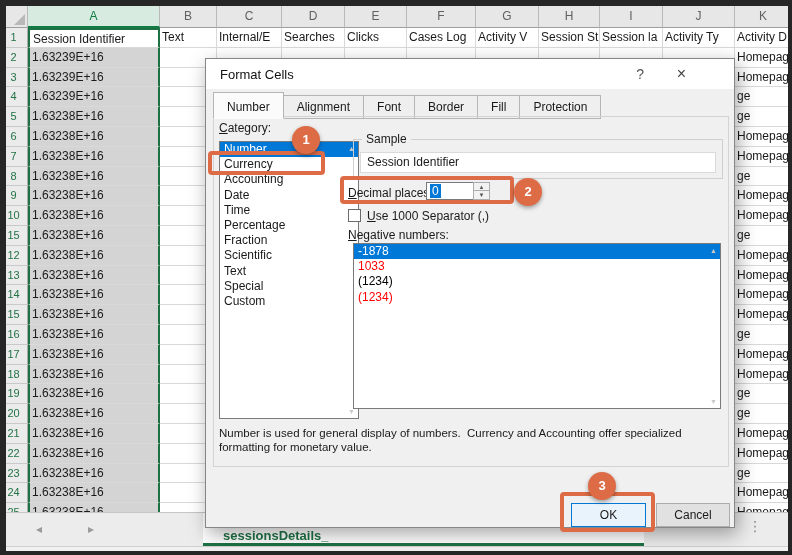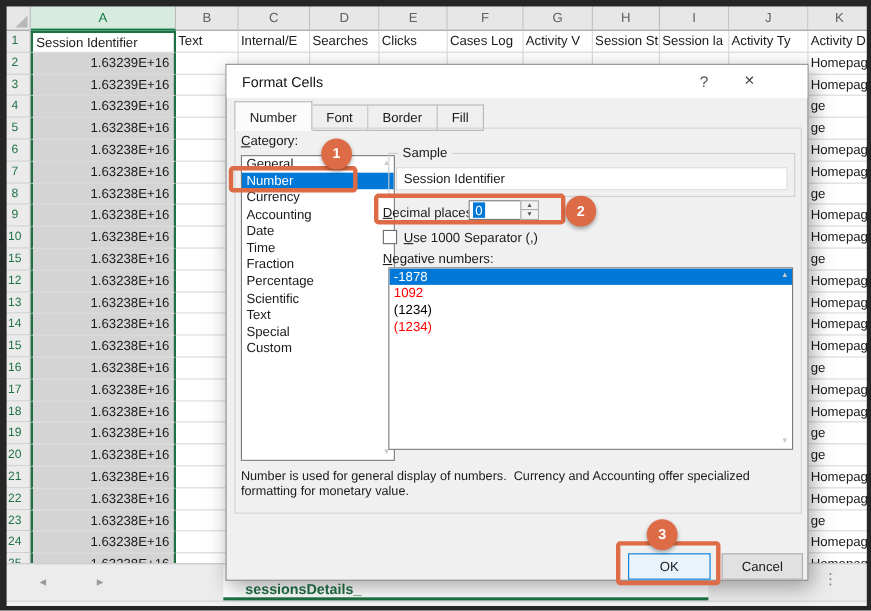--- a/index.html
+++ b/index.html
@@ -12,21 +12,21 @@
   #sheet { position:absolute; left:0; top:6px; width:792px; height:506px; overflow:hidden; }
   #chrow { display:flex; height:22px; }
   #corner { width:28px; height:22px; background:#E7E7E7; border-right:1px solid #B9B9B9; border-bottom:1px solid #9E9E9E; position:relative; flex:none; }
   #corner::after { content:""; position:absolute; right:2px; bottom:2px; border-style:solid; border-width:0 0 11px 11px; border-color:transparent transparent #B8B8B8 transparent; }
   .chcell { flex:none; height:22px; background:#E7E7E7; border-right:1px solid #B9B9B9; border-bottom:1px solid #9E9E9E; color:#616161; text-align:center; line-height:21px; font-size:12px; }
   .chcell.chsel { background:#D8EBE0; color:#107C41; border-bottom:2px solid #107C41; }
   .grow { display:flex; height:19.8px; }
   .rhdr { flex:none; width:28px; background:#EBEBEB; border-right:1px solid #ABABAB; border-bottom:1px solid #C9C9C9; color:#217346; font-size:11px; text-align:center; line-height:19.8px; }
   .cell { flex:none; height:19.8px; border-right:1px solid #D9D9D9; border-bottom:1px solid #D9D9D9; overflow:hidden; white-space:nowrap; line-height:19.2px; color:#1a1a1a; padding:0 2px; }
   .cell.a1 { background:#FFFFFF; border-left:2px solid #1E7145; border-right:2px solid #1E7145; border-top:2px solid #1E7145; padding-left:3px; }
-  .cell.acell { background:#D4D4D4; border-left:2px solid #1E7145; border-right:2px solid #1E7145; text-align:right; padding-right:4px; }
+  .cell.acell { background:#D4D4D4; border-left:2px solid #1E7145; border-right:2px solid #1E7145; padding-right:4px; }
   .cell.kcell { padding-left:2px; }
   
   #tabbar { position:absolute; left:0; top:512px; width:792px; height:34px; background:#ECECEC; border-top:1px solid #C6C6C6; z-index:5; }
   .navarrow { position:absolute; top:9px; color:#9A9A9A; font-size:12px; }
   #sheettab { position:absolute; left:203px; top:0; width:441px; height:34px; background:#FFFFFF; border-bottom:4px solid #1E7145; }
   #sheettab span { display:block; padding:15px 0 0 20px; font-weight:bold; font-size:13px; color:#1F7246; }
   #hdots { position:absolute; left:748px; top:5px; color:#8A8A8A; font-size:14px; letter-spacing:0; }
   #statusbar { position:absolute; left:0; top:546px; width:792px; height:6px; background:#F1F1F1; border-top:1px solid #D0D0D0; z-index:5; }
   
   #dialog { position:absolute; left:205px; top:58px; width:530px; height:470px; background:#F0F0F0; border:1px solid #868686; box-shadow:3px 6px 18px rgba(0,0,0,0.35); z-index:10; }
@@ -459,38 +459,39 @@
   <div id="statusbar"></div>
 
   <div id="dialog">
     <div id="titlebar">
       <span id="dlgtitle">Format Cells</span>
       <span id="helpbtn">?</span>
       <span id="closebtn">×</span>
     </div>
     <div id="dtabs">
         <div class="dtab active">Number</div>
+        <div class="dtab">Alignment</div>
         <div class="dtab">Font</div>
         <div class="dtab">Border</div>
         <div class="dtab">Fill</div>
+        <div class="dtab">Protection</div>
       </div>
     <div id="tabpage"></div>
 
     <span class="dlabel" style="left:13px; top:62px"><u>C</u>ategory:</span>
     <div id="catlist">
       <span class="scrollup">▲</span>
       <span class="scrolldn">▼</span>
-    <div class="citem">General</div>
         <div class="citem sel">Number</div>
         <div class="citem">Currency</div>
         <div class="citem">Accounting</div>
         <div class="citem">Date</div>
         <div class="citem">Time</div>
+        <div class="citem">Percentage</div>
         <div class="citem">Fraction</div>
-        <div class="citem">Percentage</div>
         <div class="citem">Scientific</div>
         <div class="citem">Text</div>
         <div class="citem">Special</div>
         <div class="citem">Custom</div>
       </div>
 
     <div id="samplegroup">
       <span id="samplelabel">Sample</span>
       <div id="samplebox">Session Identifier</div>
     </div>
@@ -503,21 +504,21 @@
     </div>
 
     <div id="chkbox"></div>
     <span class="dlabel" style="left:161px; top:150px"><u>U</u>se 1000 Separator (,)</span>
 
     <span class="dlabel" style="left:142px; top:169px"><u>N</u>egative numbers:</span>
     <div id="neglist">
       <span class="scrollup">▲</span>
       <span class="scrolldn">▼</span>
     <div class="nitem sel" style="color: rgb(0, 0, 0);">-1878</div>
-        <div class="nitem" style="color: rgb(255, 0, 0);">1092</div>
+        <div class="nitem" style="color: rgb(255, 0, 0);">1033</div>
         <div class="nitem" style="color: rgb(0, 0, 0);">(1234)</div>
         <div class="nitem" style="color: rgb(255, 0, 0);">(1234)</div>
       </div>
 
     <div id="desc">Number is used for general display of numbers.  Currency and Accounting offer specialized formatting for monetary value.</div>
 
     <div id="okbtn" class="dlgbtn">OK</div>
     <div id="cancelbtn" class="dlgbtn">Cancel</div>
   </div>
 

